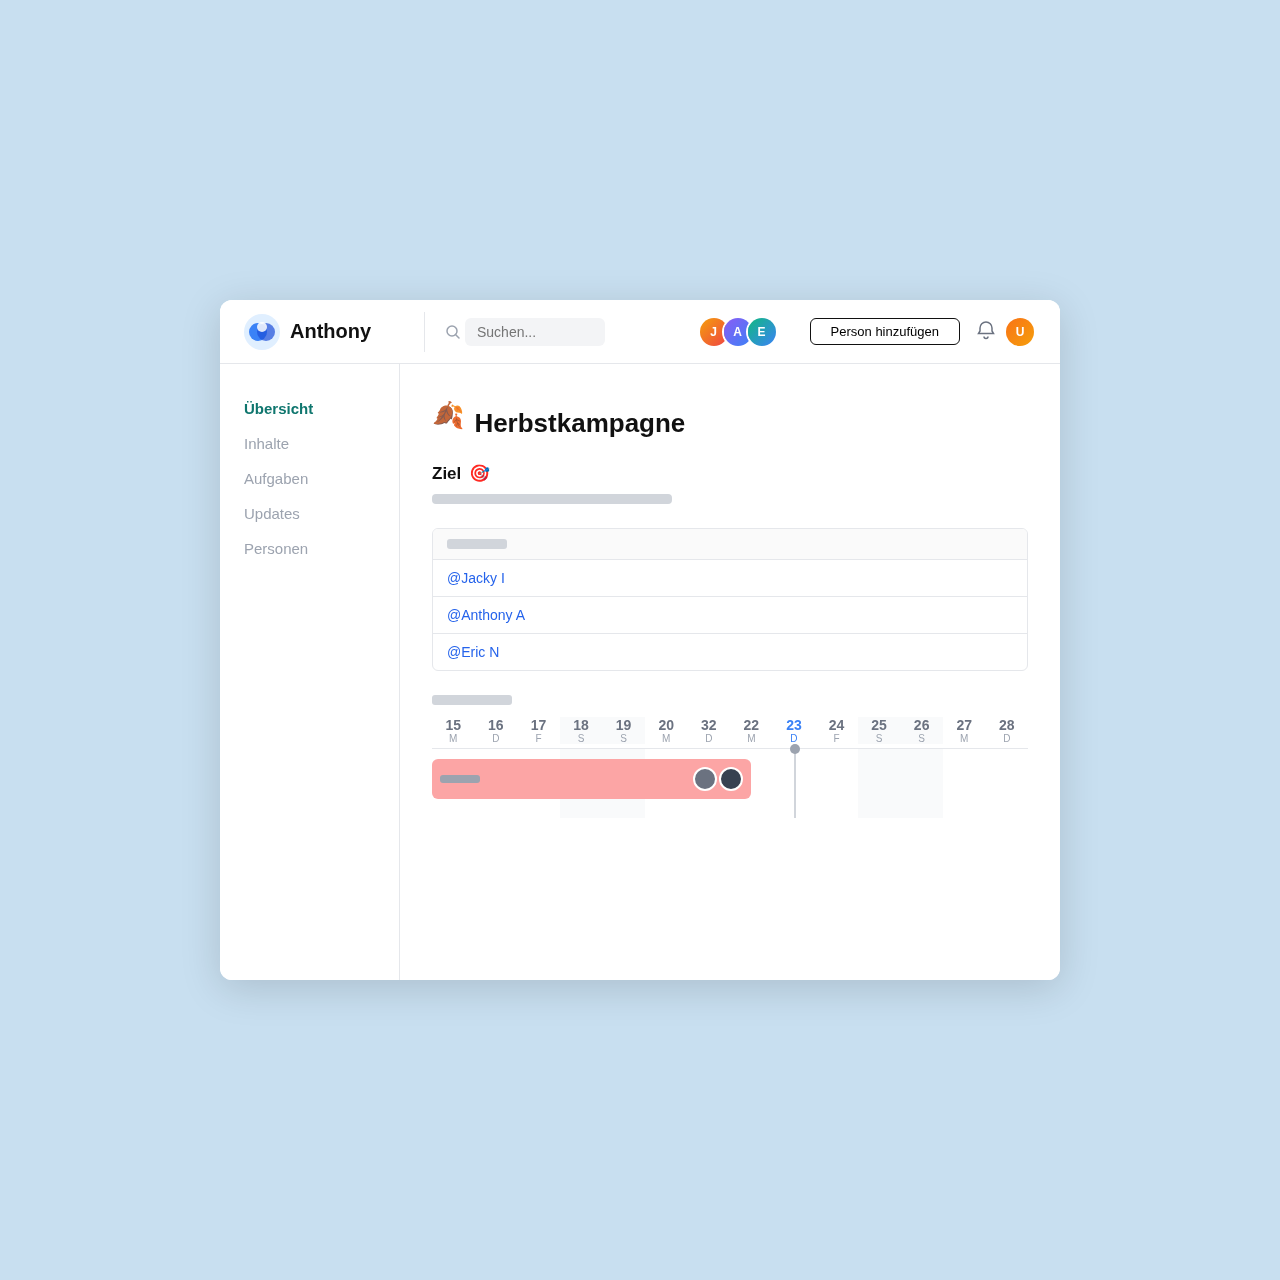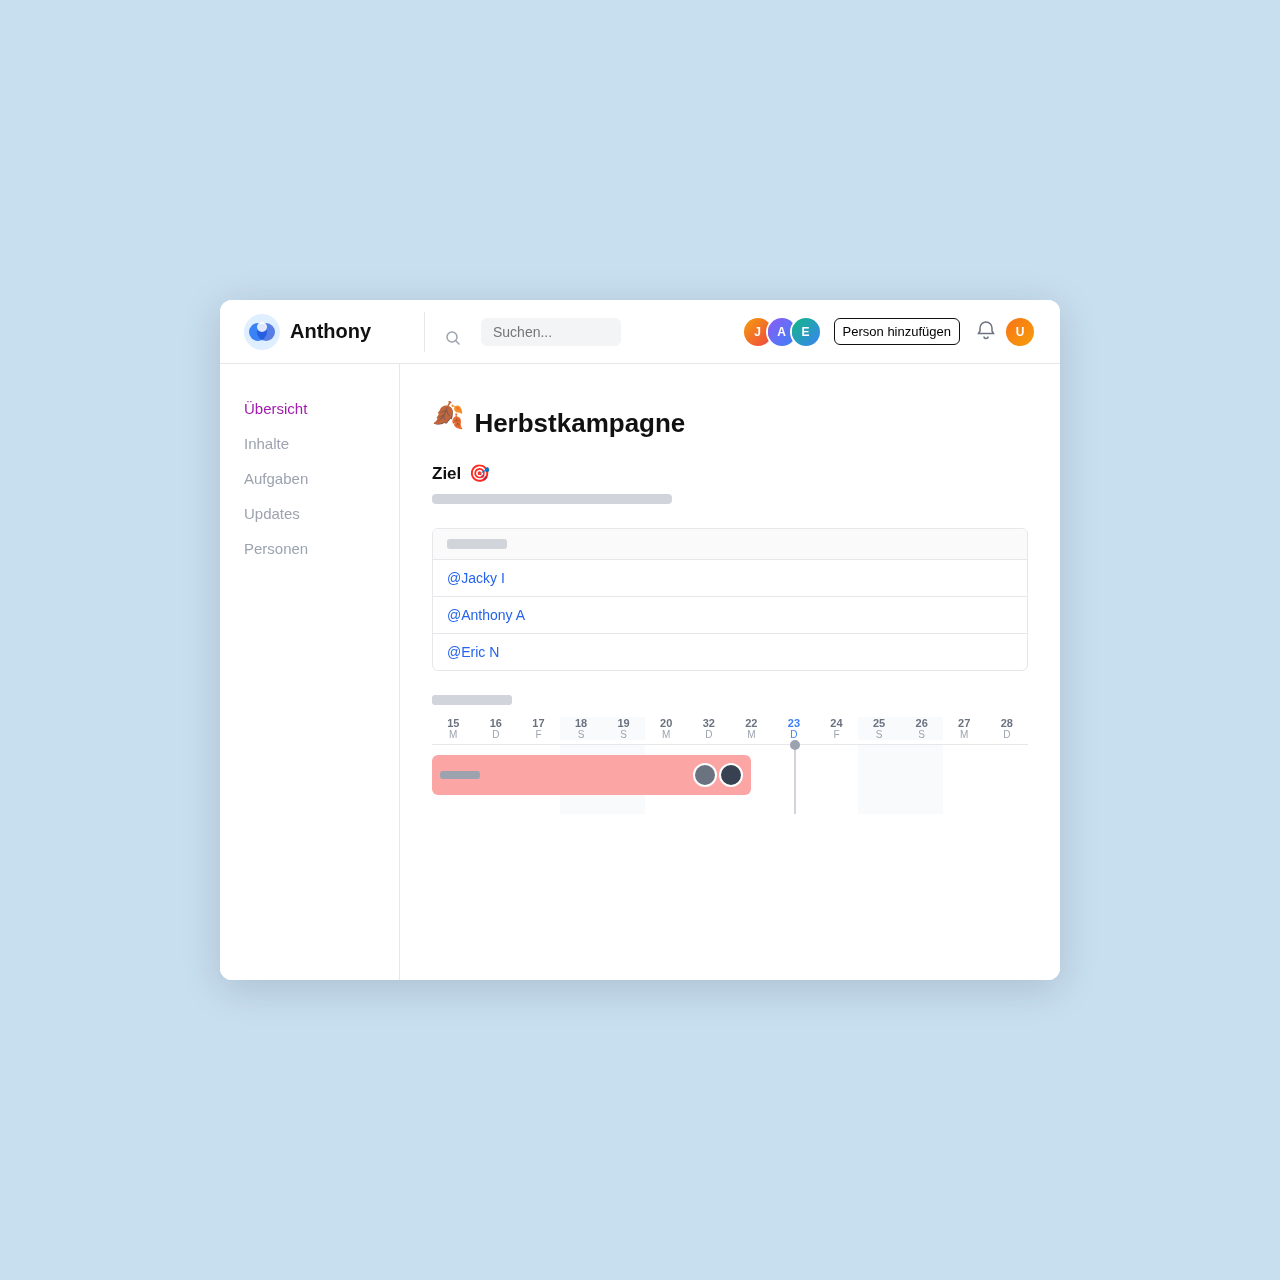--- a/index.html
+++ b/index.html
@@ -57,22 +57,22 @@
 
     .topbar-divider {
       width: 1px;
       height: 40px;
       background: #e5e7eb;
       margin-right: 20px;
     }
 
     .search-area {
       display: flex;
-      align-items: flex-end;
-      gap: 20px;
+      align-items: center;
+      gap: 4px;
       flex: 1;
     }
 
     .search-icon-svg {
       color: #9ca3af;
       flex-shrink: 0;
     }
 
     .search-placeholder {
       background: #f3f4f6;
@@ -124,25 +124,26 @@
 
     .avatar-1 { background: linear-gradient(135deg, #f59e0b, #ef4444); }
     .avatar-2 { background: linear-gradient(135deg, #8b5cf6, #3b82f6); }
     .avatar-3 { background: linear-gradient(135deg, #10b981, #3b82f6); }
     .avatar-user { background: linear-gradient(135deg, #f97316, #f59e0b); }
 
     .add-person-btn {
       border: 1.5px solid #111;
       background: #fff;
       border-radius: 6px;
-      padding: 5px 8px;
+      padding: 5px 20px;
       font-size: 13px;
       font-weight: 500;
       cursor: pointer;
       white-space: nowrap;
+      margin-left: 20px;
     }
 
     .bell-btn {
       background: none;
       border: none;
       cursor: pointer;
       padding: 4px;
       color: #6b7280;
     }
 
@@ -163,22 +164,22 @@
 
     .sidebar-item {
       padding: 8px 4px;
       font-size: 15px;
       cursor: pointer;
       border-radius: 6px;
       margin-bottom: 2px;
     }
 
     .sidebar-item.active {
-      font-weight: 400;
-      color: #a21caf;
+      font-weight: 700;
+      color: #0f766e;
     }
 
     .sidebar-item.inactive {
       color: #9ca3af;
       font-weight: 400;
     }
 
     
     .content {
       flex: 1;
@@ -301,21 +302,21 @@
       margin-bottom: 4px;
     }
 
     .timeline-col {
       flex: 1;
       text-align: center;
       min-width: 0;
     }
 
     .date-num {
-      font-size: 11px;
+      font-size: 14px;
       font-weight: 600;
       color: #6b7280;
     }
 
     .date-day {
       font-size: 10px;
       color: #9ca3af;
     }
 
     .timeline-col.today .date-num {

